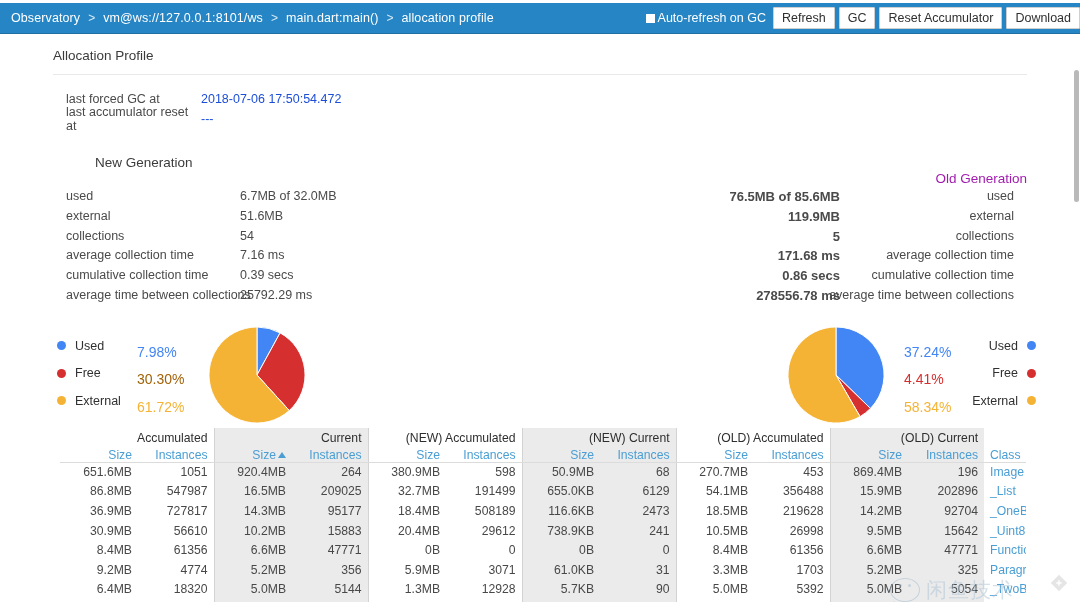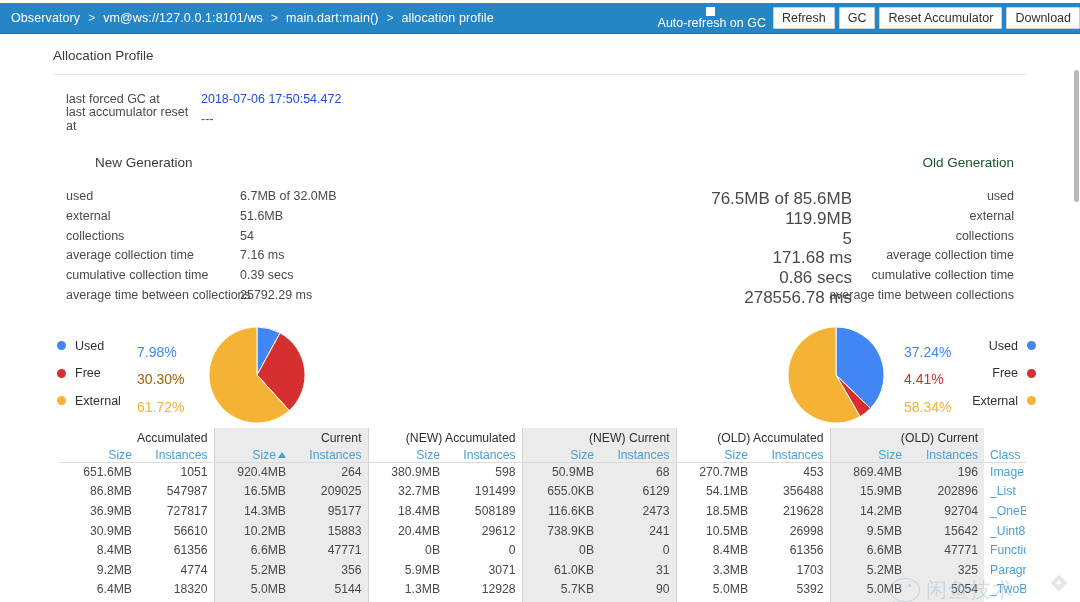--- a/index.html
+++ b/index.html
@@ -62,21 +62,20 @@
     padding-right: 0;
   }
 
   .autorefresh {
     display: flex;
     align-items: center;
     color: #ffffff;
     font-size: 12.5px;
     margin-right: 7px;
     white-space: nowrap;
-    flex-direction: column;
   }
   .chk {
     width: 9px;
     height: 9px;
     background: #ffffff;
     margin-right: 3px;
     display: inline-block;
   }
 
   .navbtn {
@@ -143,23 +142,24 @@
   }
   .genhead-left {
     position: absolute;
     left: 53px;
     font-size: 13.5px;
     color: #3b3b3b;
     margin-left: 42px;
   }
   .genhead-right {
     position: absolute;
-    right: 66px;
+    right: 53px;
     font-size: 13.5px;
-    color: #14532d;
+    color: #a21caf;
+    margin-top: 16px;
   }
 
   
   .stats {
     position: relative;
     margin-top: 14px;
     height: 122px;
   }
   .statrow {
     position: relative;
@@ -174,25 +174,26 @@
   }
   .s-val-l {
     position: absolute;
     left: 240px;
     font-size: 12.5px;
     color: #4a4a4a;
     white-space: nowrap;
   }
   .s-val-r {
     position: absolute;
-    right: 228px;
-    font-size: 17px;
+    right: 240px;
+    font-size: 13px;
     color: #4a4a4a;
     white-space: nowrap;
     text-align: right;
+    font-weight: bold;
   }
   .s-label-r {
     position: absolute;
     right: 66px;
     font-size: 12.5px;
     color: #4a4a4a;
     white-space: nowrap;
     text-align: right;
   }
 

